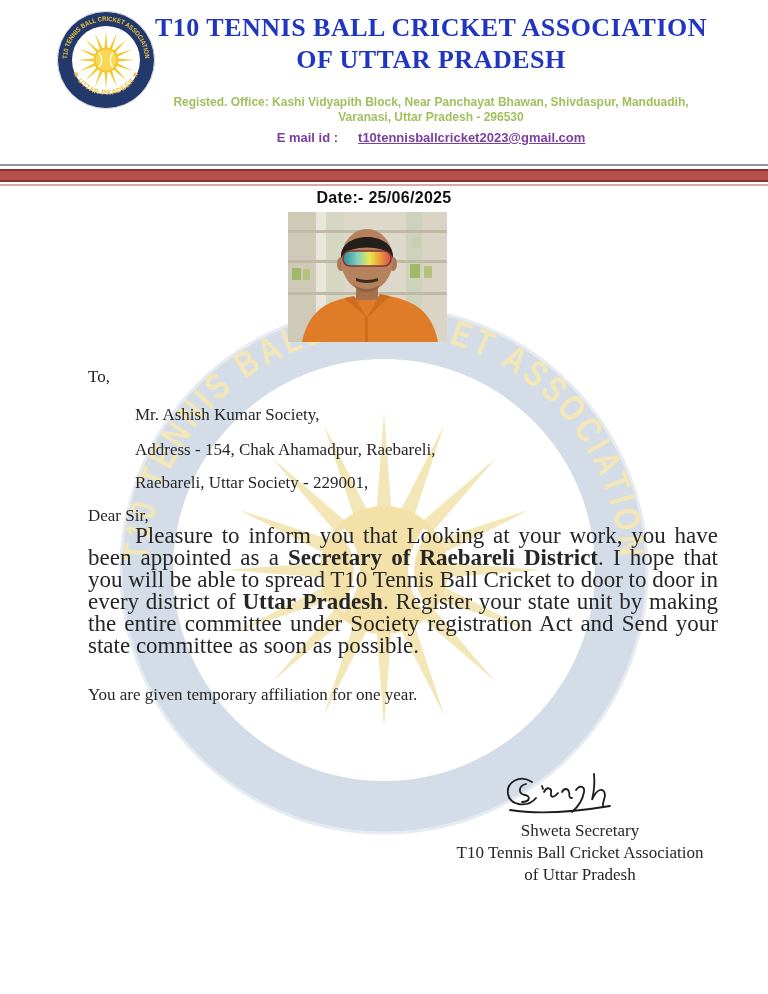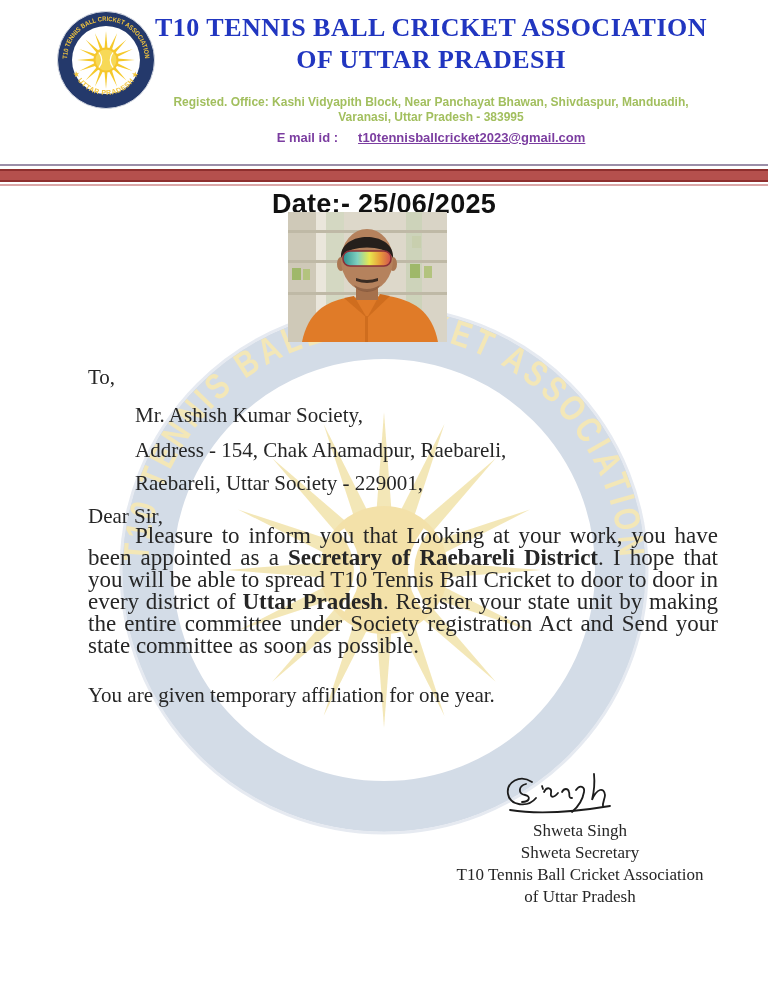--- a/index.html
+++ b/index.html
@@ -38,25 +38,25 @@
   .div-l1{height:2px;background:var(--divider_purple_line,#9b8fa8);}
   .div-gap{height:3px;background:#ffffff;}
   .div-band{height:9px;background:var(--divider_red,#b5504d);
     border-top:2px solid var(--divider_dark,#8e2f2e);
     border-bottom:2px solid var(--divider_dark,#8e2f2e);}
   .div-l2{height:2px;background:#dba7a7;margin-top:2px;}
   
   .date{
     position:absolute;left:0;top:189px;width:768px;text-align:center;
     font-family:"Liberation Sans", sans-serif;font-weight:bold;
-    color:var(--date_black,#111111);font-size:27px;letter-spacing:.3px;
+    color:var(--date_black,#111111);font-size:16px;letter-spacing:.3px;
   }
   .photo{position:absolute;left:288px;top:212px;width:159px;height:130px;}
   
-  .bline{position:absolute;font-size:21px;color:var(--body_text,#262626);line-height:22px;}
+  .bline{position:absolute;font-size:17px;color:var(--body_text,#262626);line-height:22px;}
   .to{left:88px;top:366px;}
   .rname{left:135px;top:404px;}
   .raddr1{left:135px;top:439px;}
   .raddr2{left:135px;top:472px;}
   .dear{left:88px;top:505px;}
   .para{
     position:absolute;left:88px;top:525px;width:630px;
     font-size:23px;line-height:22px;color:var(--body_text,#262626);
     text-align:justify;text-indent:47px;
   }
@@ -150,21 +150,21 @@
     </text>
     <text font-family="Liberation Sans, sans-serif" font-size="14" font-weight="bold" fill="var(--logo_gold,#f2c53d)" text-anchor="middle" letter-spacing="1">
       <textPath href="#lgBot" startOffset="50%">★ UTTAR PRADESH ★</textPath>
     </text>
   </svg>
 
   <div class="header-text z1">
     <div class="title">T10 TENNIS BALL CRICKET ASSOCIATION</div>
     <div class="title">OF UTTAR PRADESH</div>
     <div class="office first">Registed. Office: Kashi Vidyapith Block, Near Panchayat Bhawan, Shivdaspur, Manduadih,</div>
-    <div class="office">Varanasi, Uttar Pradesh - 383995</div>
+    <div class="office">Varanasi, Uttar Pradesh - 296530</div>
     <div class="email-line">
       <span>E mail id :</span><a href="#">t10tennisballcricket2023@gmail.com</a>
     </div>
   </div>
 
   <div class="divider z1">
     <div class="div-l1"></div>
     <div class="div-gap"></div>
     <div class="div-band"></div>
     <div class="div-l2"></div>
@@ -228,19 +228,18 @@
       <path d="M 28,14 C 20,16 20,24 27,25 C 33,26 32,32 24,32"></path>
       <path d="M 44,16 l 1,3"></path>
       <path d="M 46,22 c 3,-6 8,-4 7,1 c -1,5 3,5 7,0"></path>
       <path d="M 64,22 c 2,-4 6,-4 7,0 c 1,3 -1,6 3,6"></path>
       <path d="M 78,20 c 4,-6 9,-3 8,2 c -1,6 -5,14 -12,20"></path>
       <path d="M 96,4 c 1,10 0,18 -2,26 c 5,-12 12,-13 13,-5 c 0,4 -3,8 -2,12"></path>
       <path d="M 12,40 C 42,45 82,41 112,36"></path>
     </g>
   </svg>
   <div class="sig-block z1">
-    <div>Shweta Singh</div>
     <div>Shweta Secretary</div>
     <div>T10 Tennis Ball Cricket Association</div>
     <div>of Uttar Pradesh</div>
   </div>
 
 </div>
 
 </body></html>

